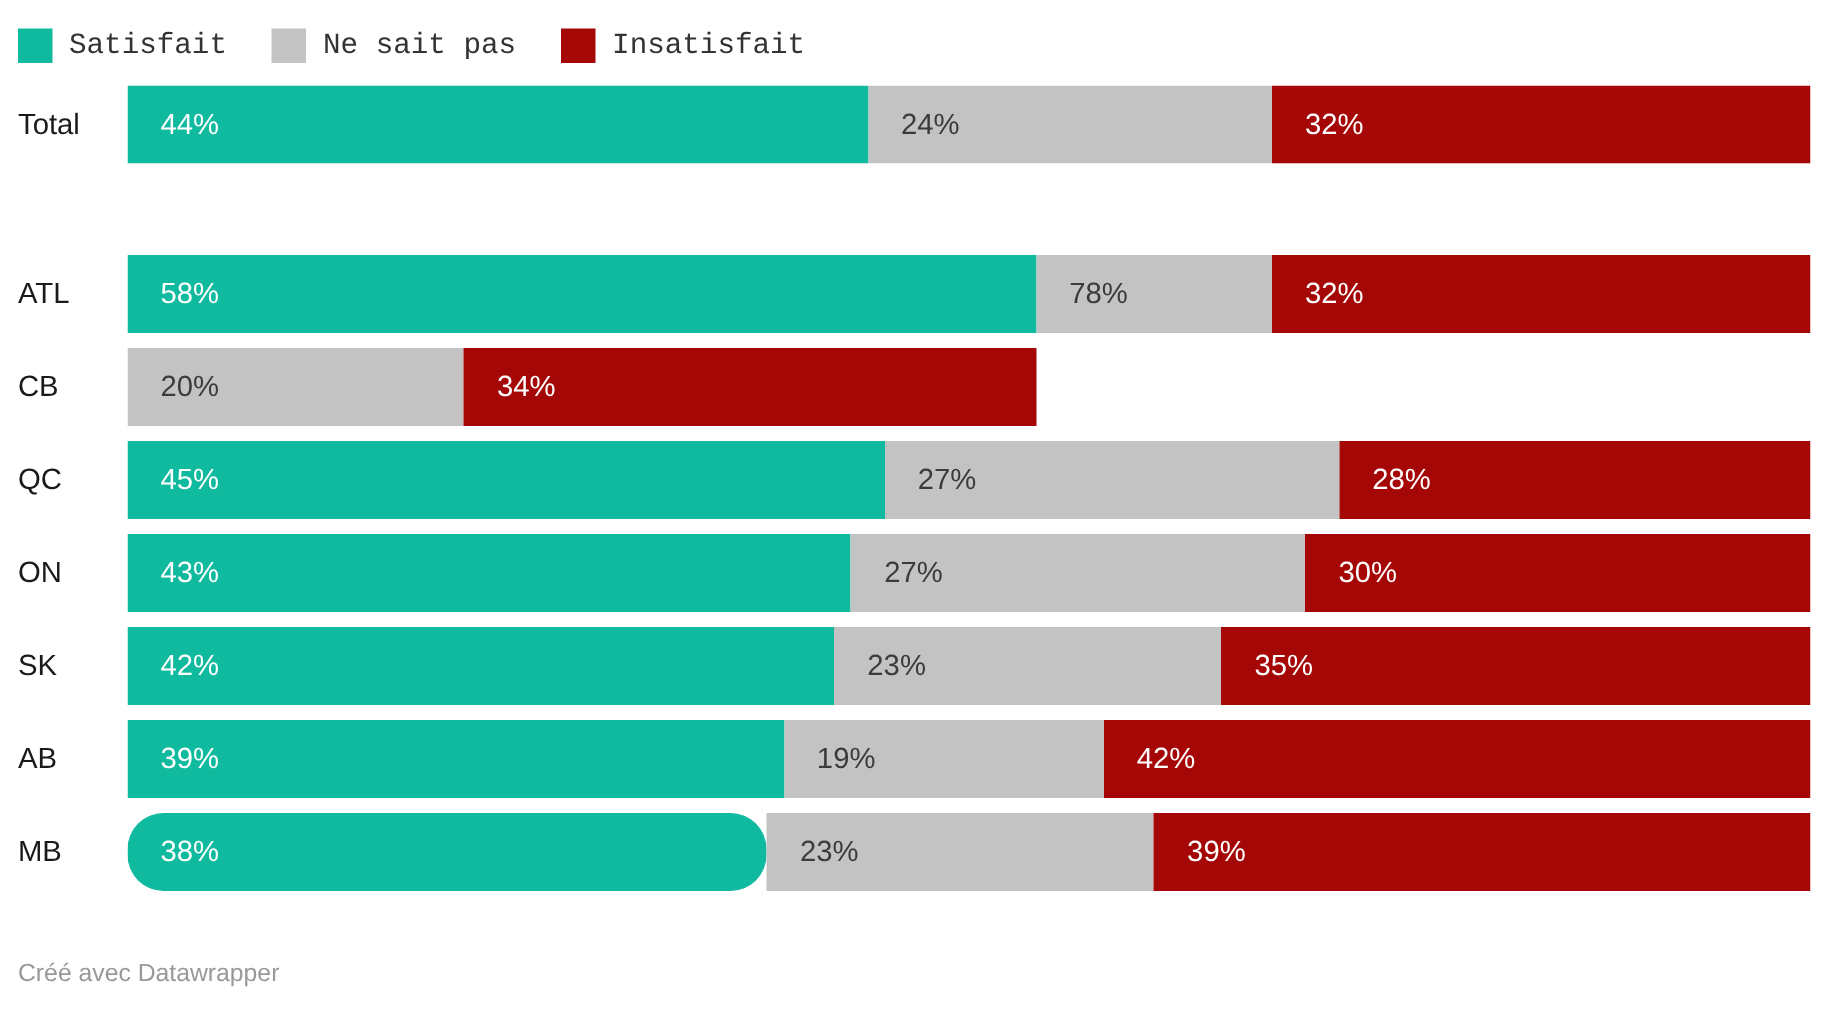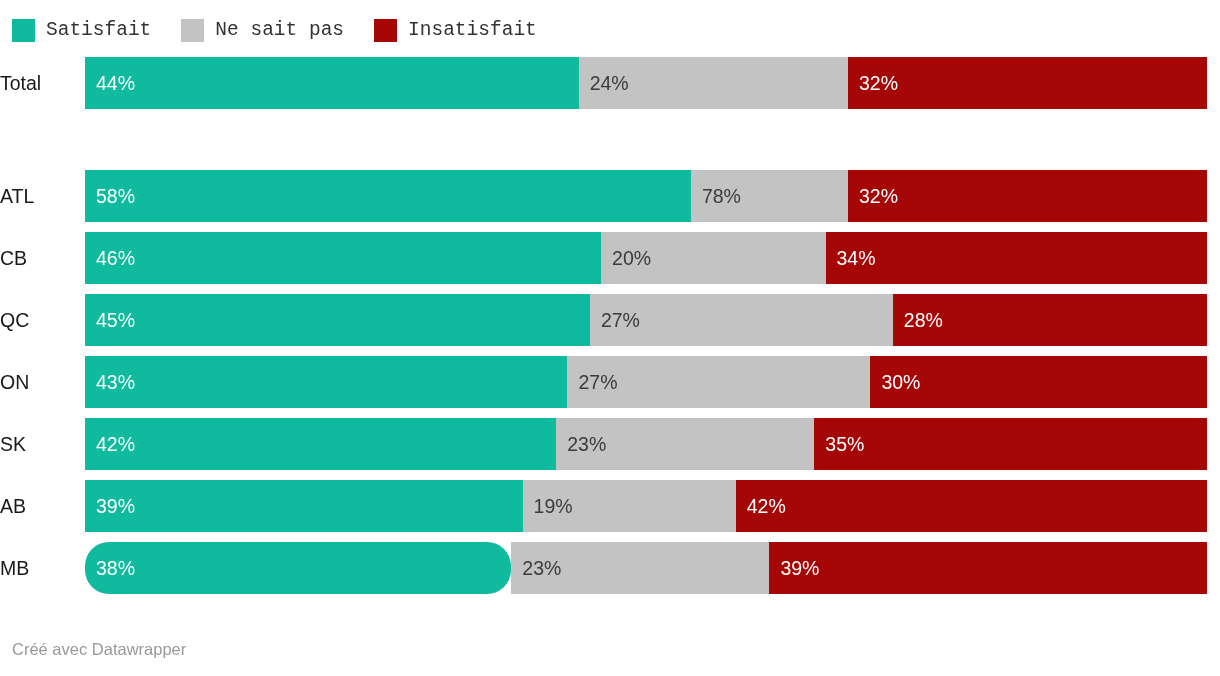--- a/index.html
+++ b/index.html
@@ -65,38 +65,38 @@
     position: absolute;
     left: 0;
     top: 0;
     width: 66px;
     height: 52px;
     line-height: 52px;
     text-align: left;
     font-size: 19.5px;
     color: #1a1a1a;
     white-space: nowrap;
-    padding-left: 0;
+    padding-left: 12px;
     box-sizing: border-box;
   }
   .bar {
     position: absolute;
     left: 85px;
     top: 0;
     width: 1122px;
     height: 52px;
     display: flex;
     overflow: hidden;
   }
   .seg {
     height: 52px;
     display: flex;
     align-items: center;
     box-sizing: border-box;
-    padding-left: 11px;
+    padding-left: 22px;
     font-size: 19.5px;
     white-space: nowrap;
     overflow: hidden;
   }
   .seg.sat   { background: #0FBA9E; color: #ffffff; }
   .seg.nsp   { background: #C3C3C3; color: #3b3b3b; }
   .seg.insat { background: #A50606; color: #ffffff; }
 
   
   .footer {
@@ -151,23 +151,20 @@
           <span>78%</span>
         </div>
         <div class="seg insat" style="width: 32%;">
           <span>32%</span>
         </div>
       </div>
     </div>
     <div class="row">
       <div class="row-label">CB</div>
       <div class="bar">
-        <div class="seg sat" style="width: 46%;">
-          <span>46%</span>
-        </div>
         <div class="seg nsp" style="width: 20%;">
           <span>20%</span>
         </div>
         <div class="seg insat" style="width: 34%; align-items: center;">
           <span>34%</span>
         </div>
       </div>
     </div>
     <div class="row">
       <div class="row-label">QC</div>

